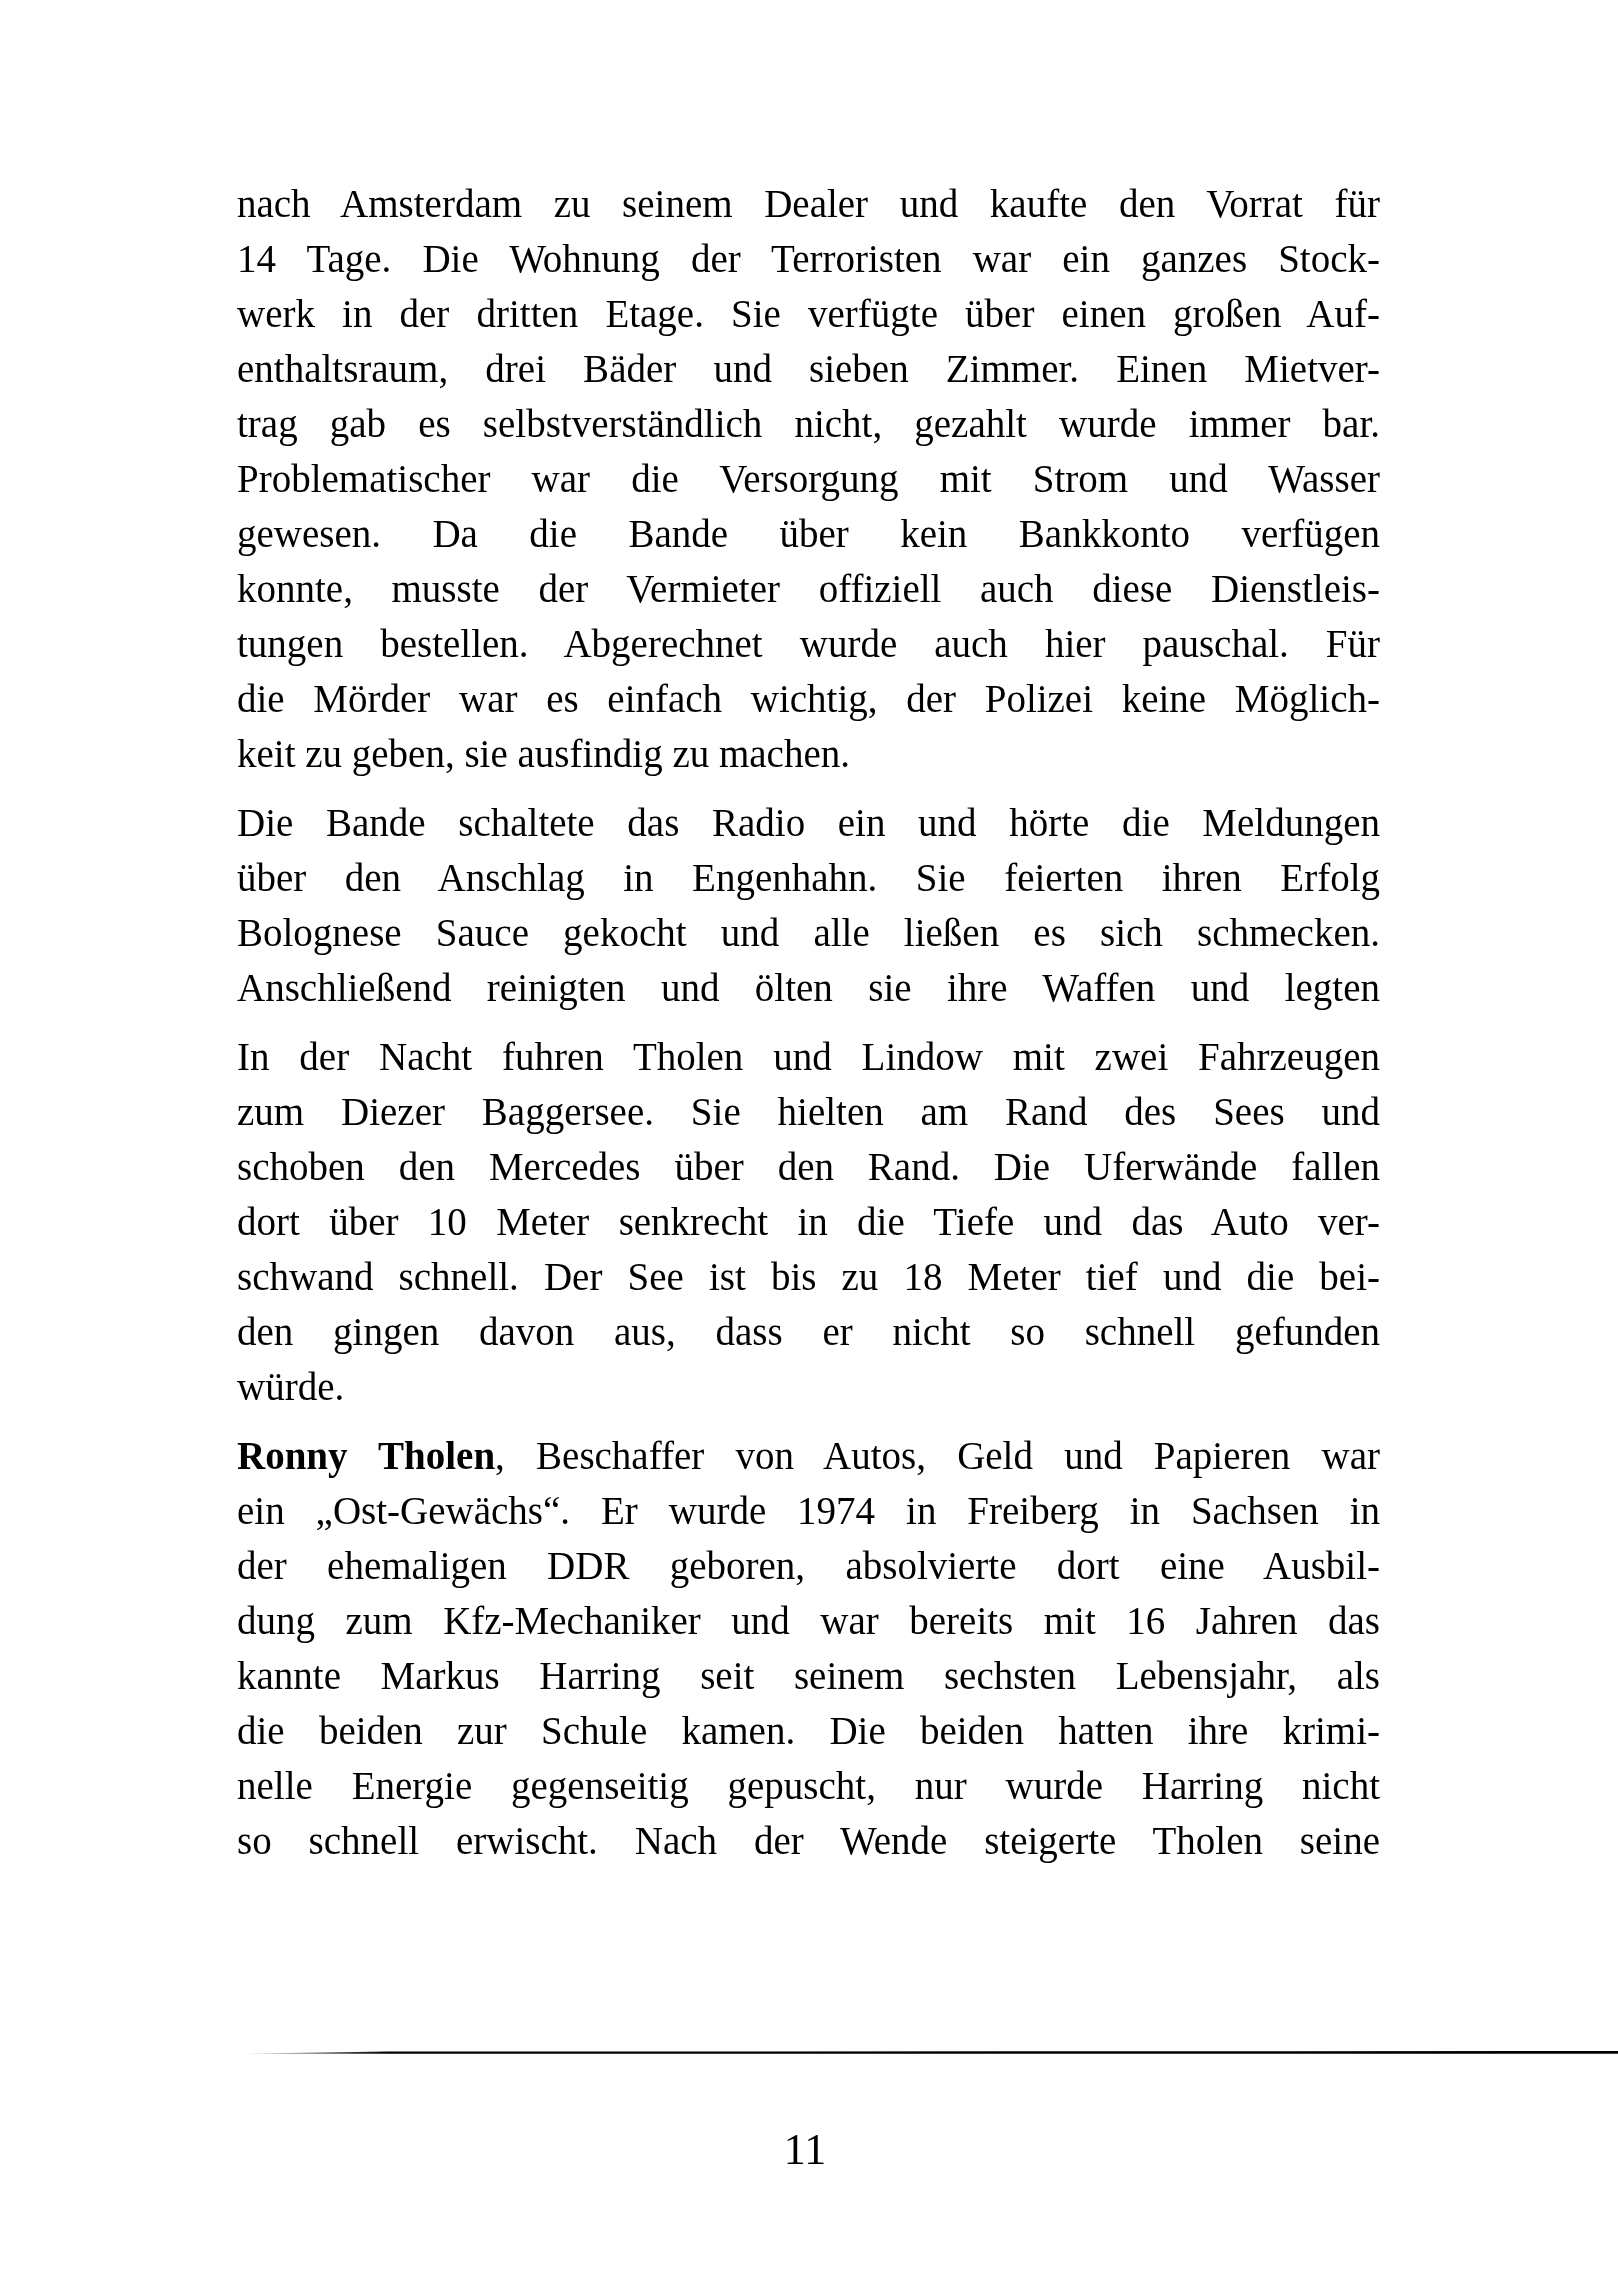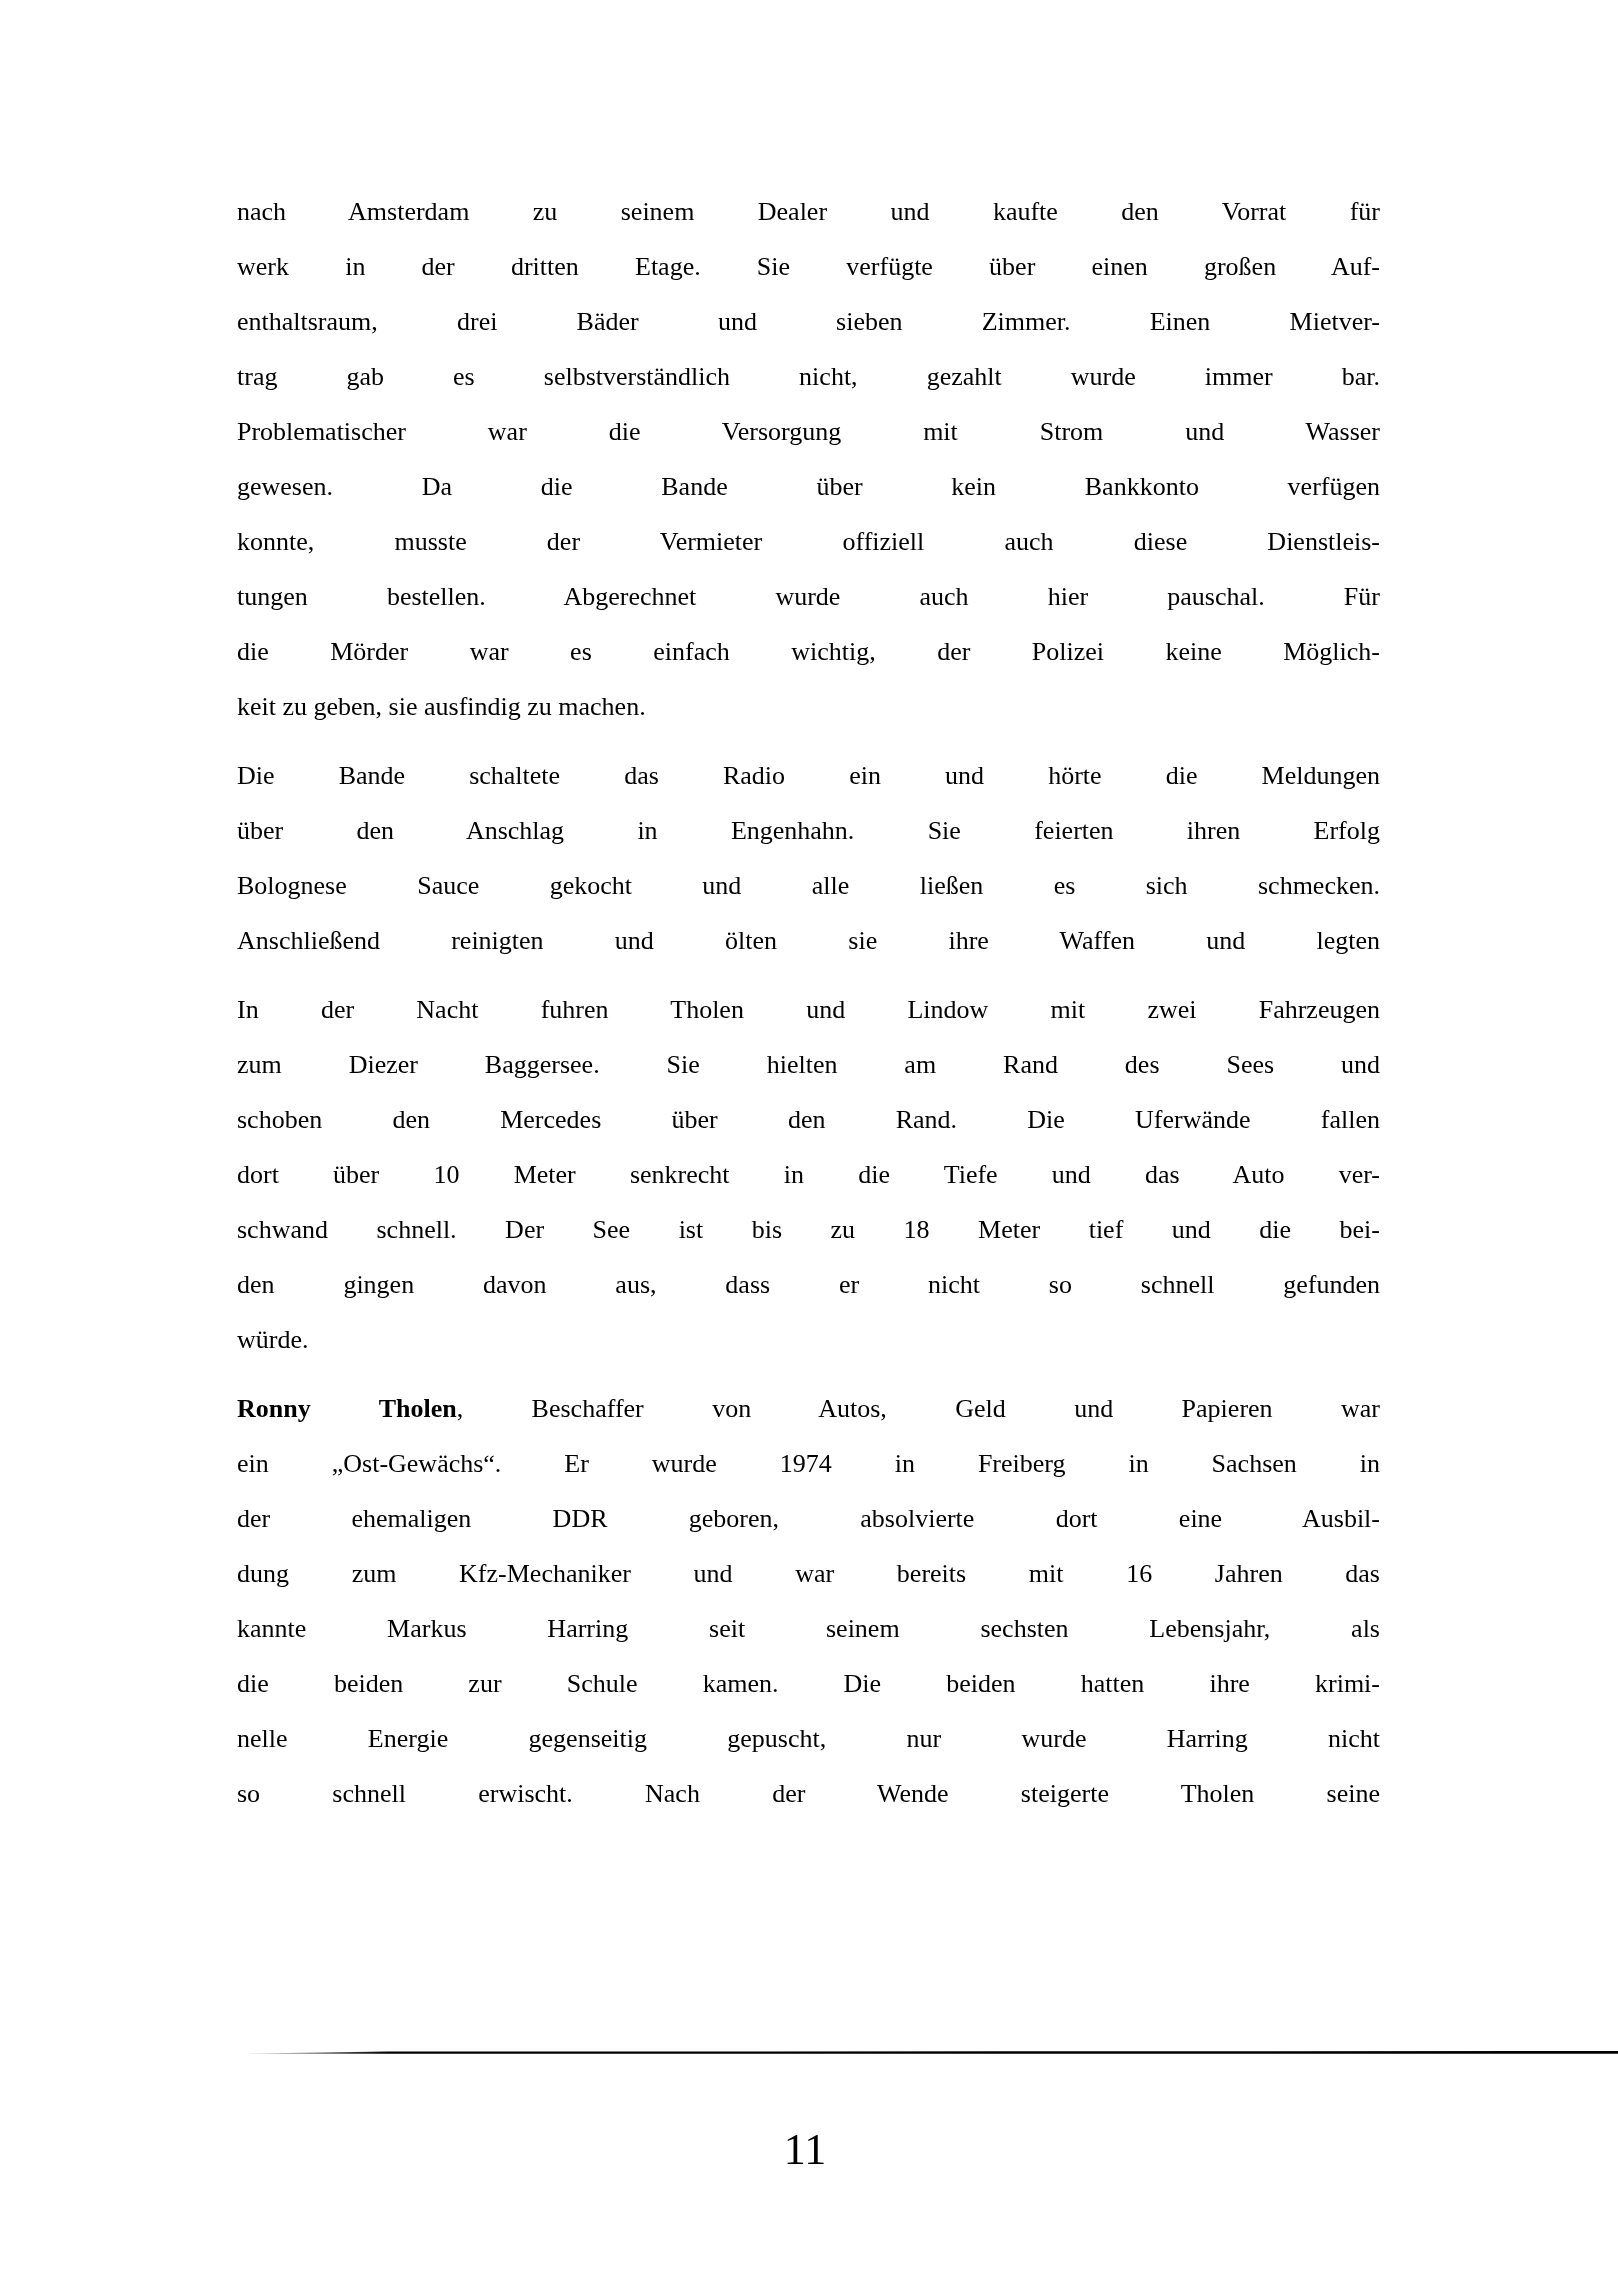--- a/index.html
+++ b/index.html
@@ -7,23 +7,23 @@
     width: 1618px;
     height: 2295px;
     position: relative;
     overflow: hidden;
     font-family: "Liberation Serif", "DejaVu Serif", serif;
     color: #000000;
   }
   .text-block {
     position: absolute;
     left: 237px;
-    top: 184px;
+    top: 176px;
     width: 1143px;
-    font-size: 26px;
+    font-size: 39px;
     line-height: 55px;
     text-align: justify;
     hyphens: manual;
   }
   .para { margin: 0 0 14px 0; }
   .para.gap { }
   .line { display: block; text-align: justify; text-align-last: justify; white-space: nowrap; }
   .line.last { text-align-last: left; font-family: Liberation Serif, serif; }
   .bold { font-weight: bold; }
   .rule {
@@ -43,20 +43,21 @@
     text-align: center;
     font-size: 44px;
   }
 </style>
 </head>
 <body>
 
 <div class="text-block">
   <div class="para">
     <span class="line">nach Amsterdam zu seinem Dealer und kaufte den Vorrat für</span>
+    <span class="line">14 Tage. Die Wohnung der Terroristen war ein ganzes Stock-</span>
     <span class="line">werk in der dritten Etage. Sie verfügte über einen großen Auf-</span>
     <span class="line">enthaltsraum, drei Bäder und sieben Zimmer. Einen Mietver-</span>
     <span class="line">trag gab es selbstverständlich nicht, gezahlt wurde immer bar.</span>
     <span class="line">Problematischer war die Versorgung mit Strom und Wasser</span>
     <span class="line">gewesen. Da die Bande über kein Bankkonto verfügen</span>
     <span class="line">konnte, musste der Vermieter offiziell auch diese Dienstleis-</span>
     <span class="line">tungen bestellen. Abgerechnet wurde auch hier pauschal. Für</span>
     <span class="line">die Mörder war es einfach wichtig, der Polizei keine Möglich-</span>
     <span class="line last">keit zu geben, sie ausfindig zu machen.</span>
   </div>

